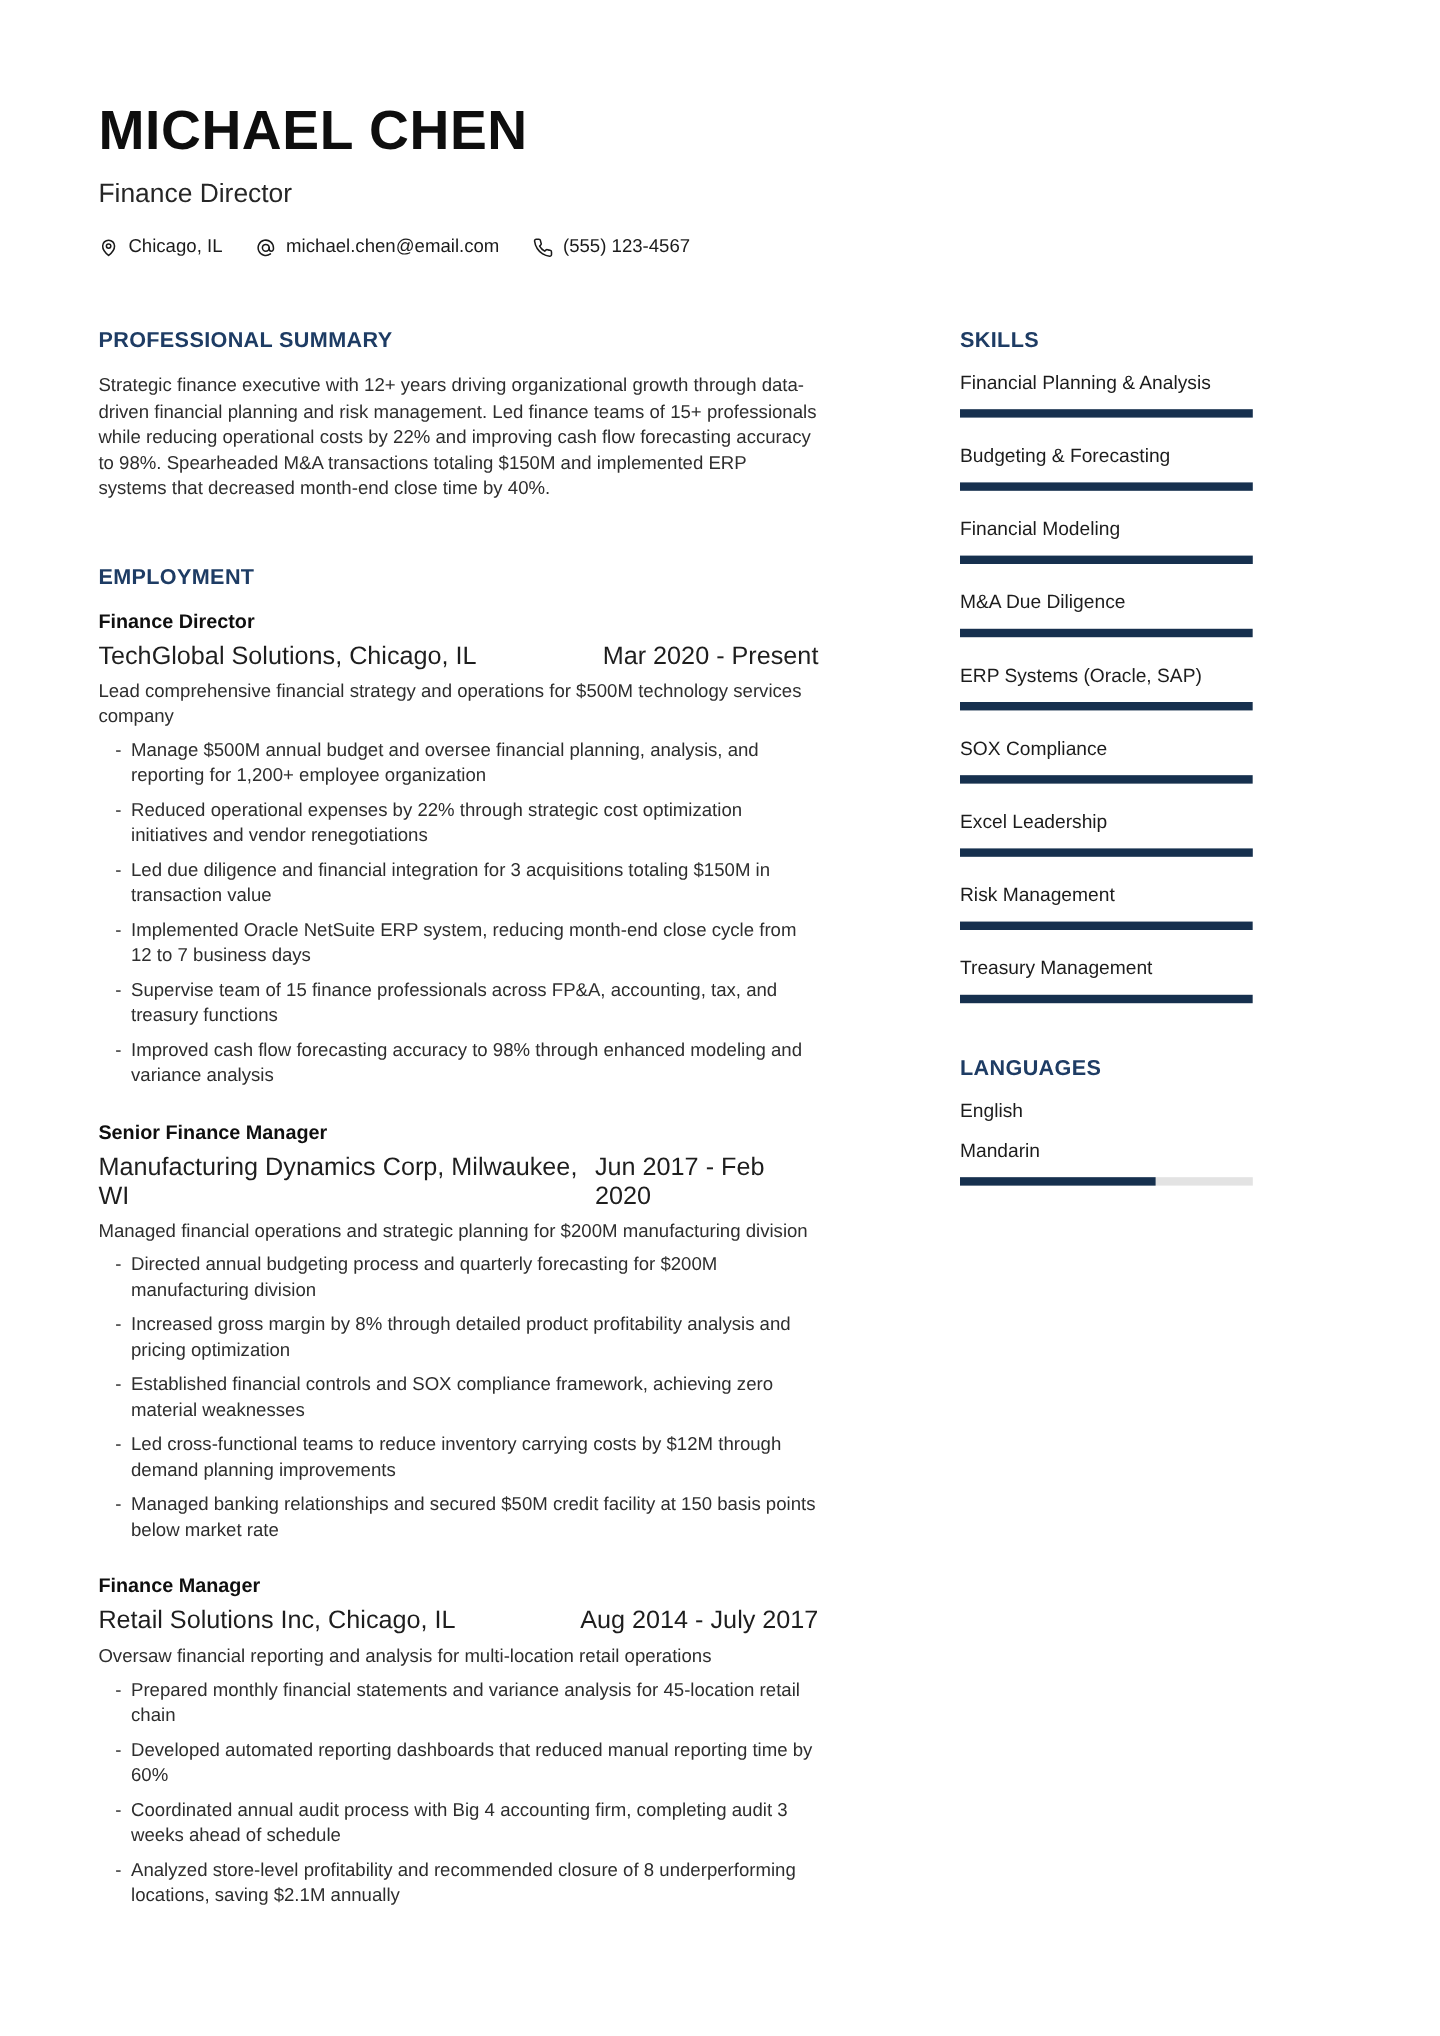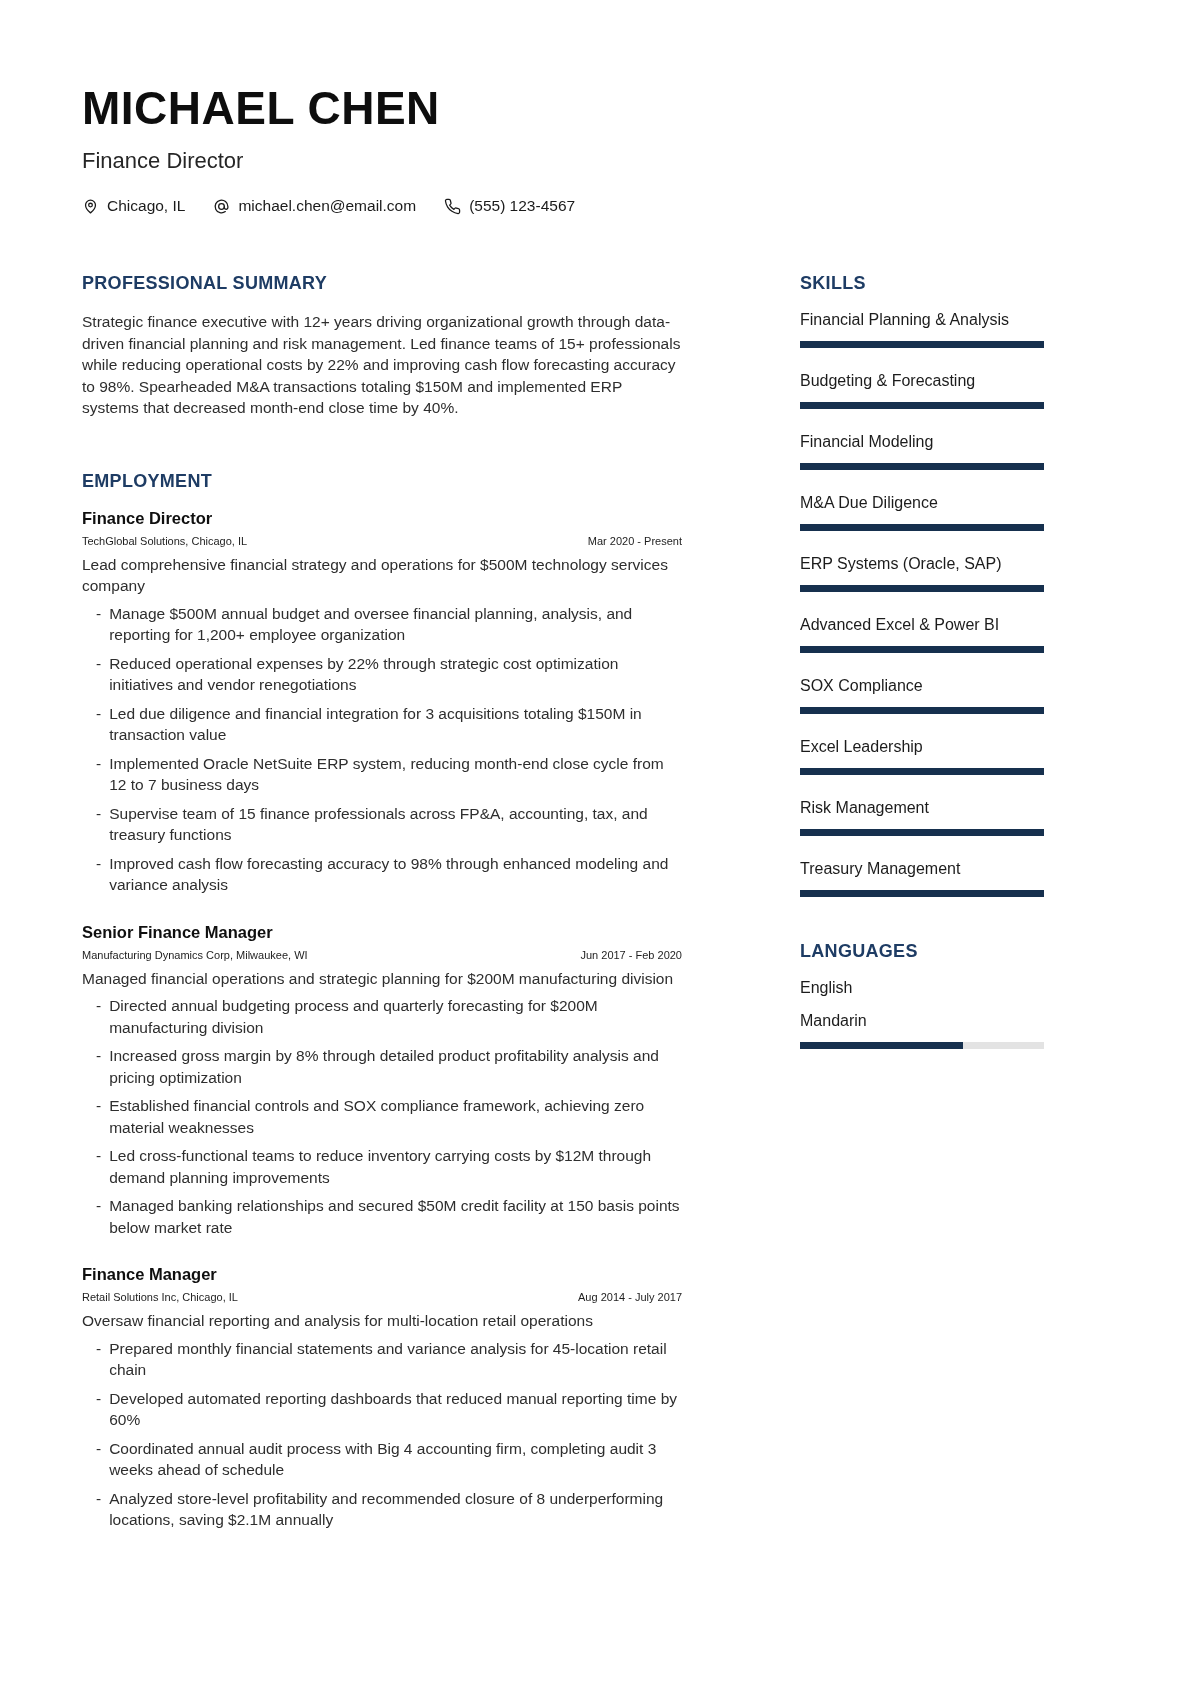--- a/index.html
+++ b/index.html
@@ -19,21 +19,21 @@
   .contact-item svg{width:17px;height:17px;stroke:#1a1a1a;fill:none;stroke-width:1.8;stroke-linecap:round;stroke-linejoin:round;display:block;}
   .columns{display:flex;padding:0 87px 0 82px;margin-top:58px;column-gap:118px;}
   .col-left{width:600px;flex:0 0 600px;}
   .col-right{width:325px;flex:0 0 325px;}
   .section-heading{font-size:18px;font-weight:700;color:var(--accent);letter-spacing:.3px;margin-bottom:17px;}
   .body-text{font-size:15.5px;line-height:21.5px;color:var(--ink);}
   .employment-section{margin-top:52px;}
   .job{margin-bottom:27px;}
   .job:last-child{margin-bottom:0;}
   .job-title{font-size:16.5px;font-weight:700;color:#0f0f0f;margin-bottom:7px;}
-  .job-meta{display:flex;justify-content:space-between;align-items:baseline;font-size:11px;color:#1e1e1e;margin-bottom:7px;}
+  .job-meta{display:flex;justify-content:space-between;align-items:baseline;font-size:21px;color:#1e1e1e;margin-bottom:7px;}
   .job-desc{margin-bottom:6px;}
   .bullets{list-style:none;padding-left:14px;margin-top:2px;}
   .bullet{display:flex;gap:8px;margin-bottom:7px;font-size:15.5px;line-height:21.5px;color:var(--ink);}
   .bullet .dash{flex:0 0 auto;}
   .skill{margin-bottom:24px;}
   .skill-label{font-size:16px;color:#1c1c1c;margin-bottom:12px;}
   .skill-track{width:100%;height:7px;background:var(--track);position:relative;}
   .skill-fill{height:100%;background:var(--bar);}
   .languages-section{margin-top:44px;}
   .lang{margin-bottom:15px;}
@@ -236,26 +236,20 @@
               </div>
             </div>
 
             <div class="skill">
               <div class="skill-label">ERP Systems (Oracle, SAP)</div>
               <div class="skill-track">
                 <div class="skill-fill" style="width: 75%;"></div>
               </div>
             </div>
 
-            <div class="skill">
-              <div class="skill-label">Advanced Excel &amp; Power BI</div>
-              <div class="skill-track">
-                <div class="skill-fill" style="width: 100%;"></div>
-              </div>
-            </div>
 
             <div class="skill">
               <div class="skill-label">SOX Compliance</div>
               <div class="skill-track">
                 <div class="skill-fill" style="width: 75%;"></div>
               </div>
             </div>
 
             <div class="skill">
               <div class="skill-label">Excel Leadership</div>

